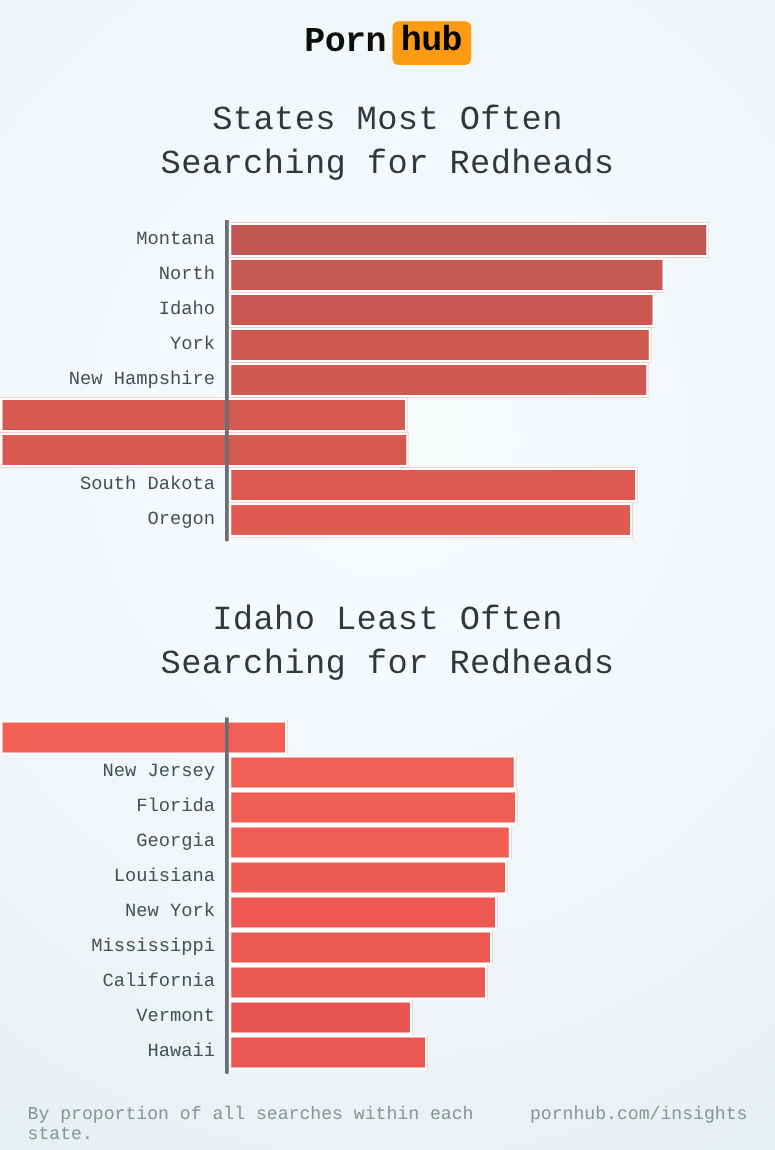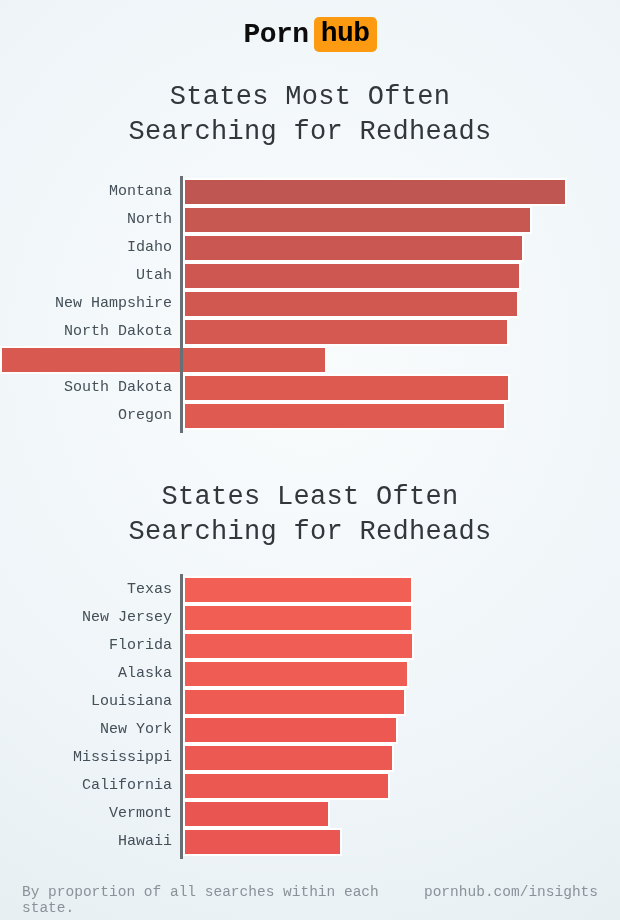--- a/index.html
+++ b/index.html
@@ -57,67 +57,65 @@
         </div>
         <div class="row">
           <div class="cat-label">North</div>
           <div class="bar" style="width: 349px; background: rgb(199, 87, 81);"></div>
         </div>
         <div class="row">
           <div class="cat-label">Idaho</div>
           <div class="bar" style="width: 341px; background: rgb(202, 87, 81);"></div>
         </div>
         <div class="row">
-          <div class="cat-label">Utah</div>
+          <div class="cat-label">York</div>
           <div class="bar" style="width: 338px; background: rgb(206, 88, 81);"></div>
         </div>
         <div class="row">
           <div class="cat-label">New Hampshire</div>
           <div class="bar" style="width: 336px; background: rgb(209, 88, 80);"></div>
         </div>
         <div class="row">
-          <div class="cat-label">North Dakota</div>
           <div class="bar" style="width: 326px; background: rgb(213, 89, 80);"></div>
         </div>
         <div class="row">
           <div class="bar" style="width: 327px; background: rgb(216, 89, 80);"></div>
         </div>
         <div class="row">
           <div class="cat-label">South Dakota</div>
           <div class="bar" style="width: 327px; background: rgb(220, 90, 80);"></div>
         </div>
         <div class="row">
           <div class="cat-label">Oregon</div>
           <div class="bar" style="width: 323px; background: rgb(223, 90, 80);"></div>
         </div>
       </div>
   </div>
 
   <div class="chart-title title-2">
-    <div>States Least Often</div>
+    <div>Idaho Least Often</div>
     <div>Searching for Redheads</div>
   </div>
 
   <div class="chart chart-2">
     <div class="axis"></div>
     <div class="rows">
         <div class="row">
-          <div class="cat-label">Texas</div>
           <div class="bar" style="width: 230px; background: rgb(241, 95, 85);"></div>
         </div>
         <div class="row">
           <div class="cat-label">New Jersey</div>
           <div class="bar" style="width: 230px; background: rgb(240, 94, 84);"></div>
         </div>
         <div class="row">
           <div class="cat-label">Florida</div>
           <div class="bar" style="width: 231px; background: rgb(239, 93, 84);"></div>
         </div>
         <div class="row">
-          <div class="cat-label">Alaska</div>
+          <div class="cat-label">Georgia</div>
           <div class="bar" style="width: 226px; background: rgb(238, 92, 83);"></div>
         </div>
         <div class="row">
           <div class="cat-label">Louisiana</div>
           <div class="bar" style="width: 223px; background: rgb(237, 91, 83);"></div>
         </div>
         <div class="row">
           <div class="cat-label">New York</div>
           <div class="bar" style="width: 215px; background: rgb(237, 89, 82);"></div>
         </div>

